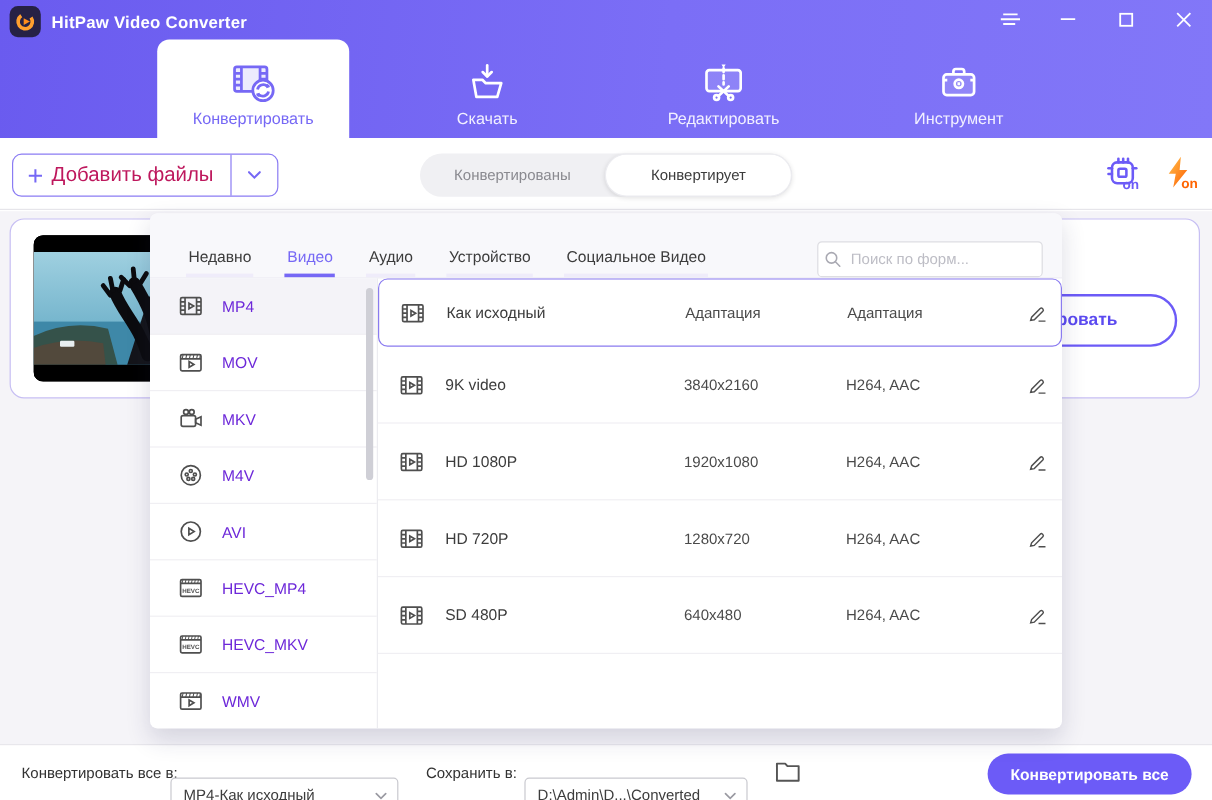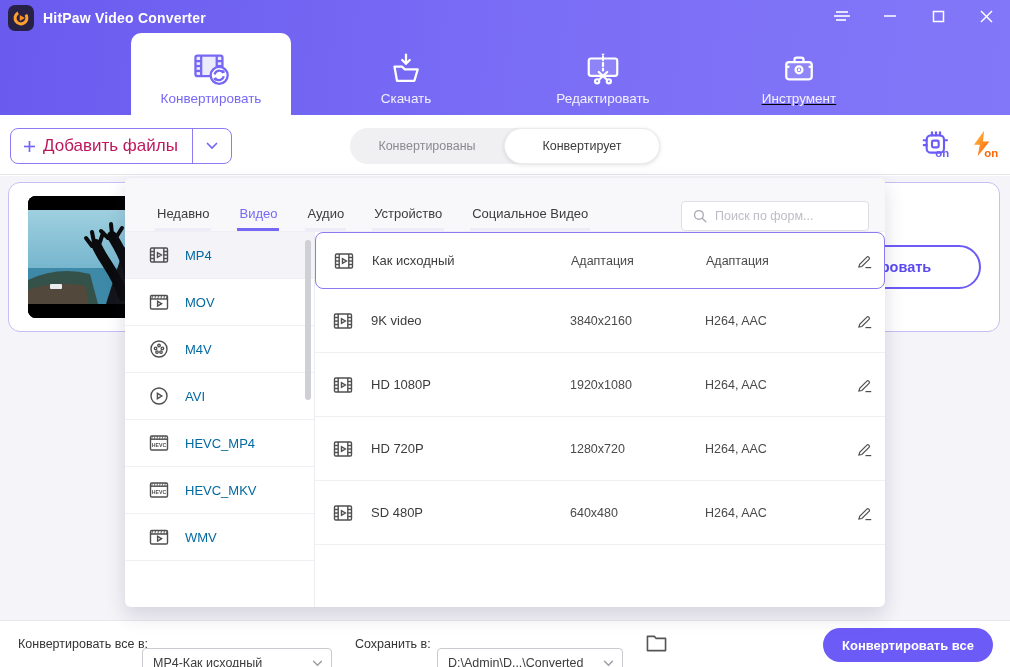--- a/index.html
+++ b/index.html
@@ -50,29 +50,29 @@
   .file-card { position:absolute; left:8px; top:182px; width:992px; height:150px; background:#fff; border:1.5px solid #c7bff3; border-radius:12px; }
   .thumb { position:absolute; left:19px; top:13px; width:122px; height:122px; background:#000; border-radius:8px; overflow:hidden; }
   .card-convert-btn { position:absolute; left:754px; top:62px; width:218px; height:44px; border:2px solid #6c5bf7; background:#fff; border-radius:22px; color:#5b4af0; font-weight:bold; font-size:14.5px; display:flex; align-items:center; justify-content:center; cursor:pointer; }
 
   
   .panel { position:absolute; left:125px; top:178px; width:760px; height:429px; background:#fff; border-radius:6px; box-shadow:0 8px 20px rgba(40,35,90,.16); z-index:5; overflow:hidden; }
   .panel-head { height:54px; background:#f8f8fb; display:flex; align-items:flex-end; padding:0 16px 0 30px; border-bottom:1px solid #efeef4; }
   .ptabs { display:flex; gap:26px; flex:1; }
   .ptab { font-size:13px; color:#3c3c3c; padding:6px 2px 7px; border-bottom:3px solid #efecfa; cursor:pointer; }
   .ptab.active { color:#7668f5; border-bottom-color:#7668f5; }
-  .searchbox { width:188px; height:30px; background:#fff; border:1px solid #ddddE2; border-radius:4px; display:flex; align-items:center; padding:0 10px; gap:7px; }
+  .searchbox { width:188px; height:30px; background:#fff; border:1px solid #ddddE2; border-radius:4px; display:flex; align-items:center; padding:0 4px; gap:7px; }
   .searchbox input { border:none; outline:none; width:130px; font-size:12.5px; color:#555; font-family:"Liberation Sans",sans-serif; background:transparent; }
   .searchbox input::placeholder { color:#bdbdc5; }
 
   .panel-body { display:flex; height:375px; }
   .fmt-col { width:190px; position:relative; border-right:1px solid #ececf0; }
   .fmt-item { height:47px; display:flex; align-items:center; gap:14px; padding-left:22px; border-bottom:1px solid #f0eff3; cursor:pointer; }
   .fmt-item.selected { background:#f4f3f8; }
-  .fmt-item .flbl { font-size:13px; color:#0369a1; }
+  .fmt-item .flbl { font-size:13px; color:#6d28d9; }
   .fmt-scrollbar { position:absolute; right:3px; top:8px; width:6px; height:160px; background:#cfcfd6; border-radius:3px; cursor:pointer; }
 
   .preset-col { flex:1; display:flex; flex-direction:column; }
   .preset-row { height:64px; display:grid; grid-template-columns:56px 199px 135px 140px 1fr; align-items:center; border-bottom:1px solid #f0eff3; cursor:pointer; }
   .preset-row .picon { justify-self:center; }
   .preset-row .pname { font-size:13px; color:#3c3c3c; }
   .preset-row .pres, .preset-row .pcodec { font-size:12.5px; color:#4a4a4a; }
   .preset-row .pedit { justify-self:center; cursor:pointer; }
   .preset-row.selected { height:57px; border:1.5px solid #8a7bf0; border-radius:8px; }
 
@@ -222,21 +222,21 @@
         <line x1="12" y1="5" x2="12" y2="13.5" stroke-dasharray="2 1.7"></line>
         <line x1="9.3" y1="14.5" x2="14.7" y2="19.6"></line>
           <line x1="14.7" y1="14.5" x2="9.3" y2="19.6"></line>
         <circle cx="8.3" cy="20.4" r="1.3"></circle>
           <circle cx="15.7" cy="20.4" r="1.3"></circle>
       </svg>
     </div>
     <div class="lbl">Редактировать</div>
   </div>
 
-  <div class="nav-tab" style="left:729px; width:140px;text-decoration:underline;">
+  <div class="nav-tab" style="left:729px; width:140px;">
     <div class="icon">
       <svg width="38" height="36" viewBox="0 0 24 24" fill="none" stroke="#fff" stroke-width="1.5" stroke-linejoin="round">
         <rect x="3.5" y="8" width="17" height="11.5" rx="1.8" fill="rgba(255,255,255,.14)"></rect>
         <path d="M9 8V6.4A1.4 1.4 0 0 1 10.4 5h3.2A1.4 1.4 0 0 1 15 6.4V8"></path>
         <circle cx="12" cy="13.2" r="2.3"></circle>
           <line x1="12" y1="12.4" x2="12" y2="14"></line>
         <line x1="3.5" y1="11.2" x2="5.6" y2="11.2"></line>
           <line x1="18.4" y1="11.2" x2="20.5" y2="11.2"></line>
       </svg>
     </div>
@@ -341,20 +341,26 @@
         <span class="flbl">MP4</span>
       </div>
       <div class="fmt-item">
         <svg width="24" height="24" viewBox="0 0 24 24">
             <use href="#clapper-play"></use>
           </svg>
         <span class="flbl">MOV</span>
       </div>
       <div class="fmt-item">
         <svg width="24" height="24" viewBox="0 0 24 24">
+            <use href="#camera"></use>
+          </svg>
+        <span class="flbl">MKV</span>
+      </div>
+      <div class="fmt-item">
+        <svg width="24" height="24" viewBox="0 0 24 24">
             <use href="#reel"></use>
           </svg>
         <span class="flbl">M4V</span>
       </div>
       <div class="fmt-item">
         <svg width="24" height="24" viewBox="0 0 24 24">
             <use href="#play-circle"></use>
           </svg>
         <span class="flbl">AVI</span>
       </div>

